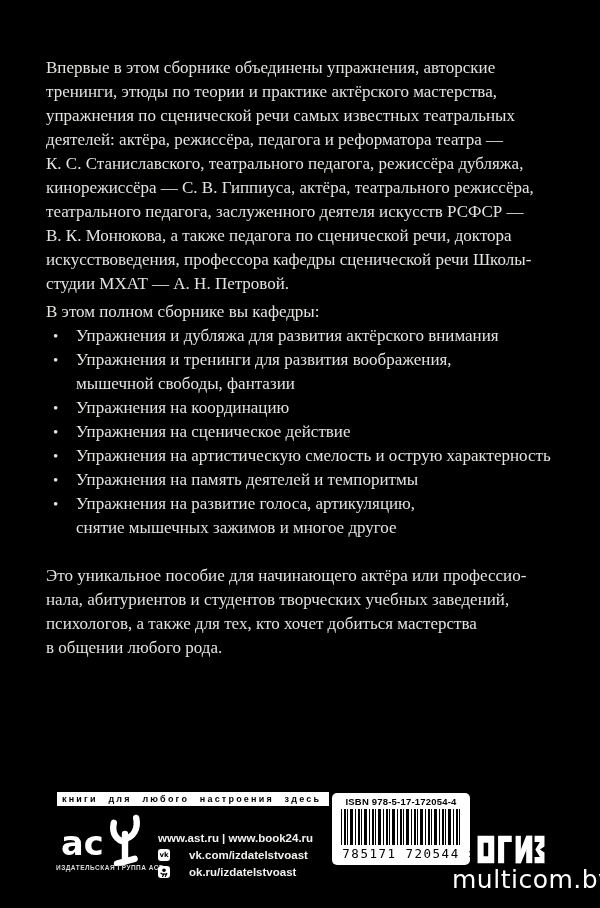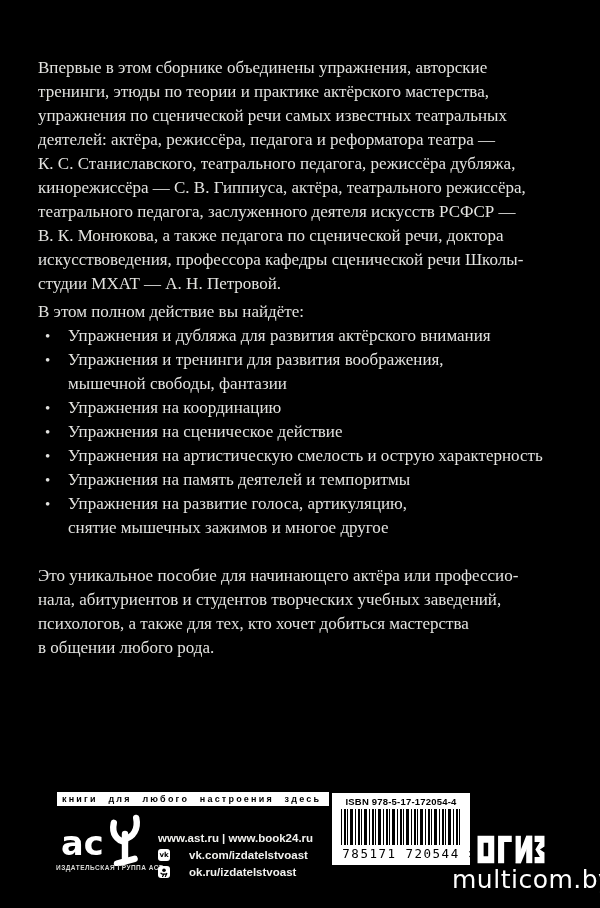--- a/index.html
+++ b/index.html
@@ -7,21 +7,21 @@
     width:600px;height:908px;
     background:#000;
     font-family:"Liberation Serif", serif;
     overflow:hidden;
     position:relative;
   }
   .page{position:absolute;inset:0;background:#000;color:#e3e3e0;}
 
   
   .main{
-    position:absolute;top:56px;left:38px;width:535px;
+    position:absolute;top:56px;left:46px;width:535px;
     font-size:17px;line-height:24px;color:#e3e3e0;
   }
   .para{white-space:pre-line;margin:0;}
   .list-intro{margin:4px 0 0 0;}
   ul.blist{list-style:none;margin:0;padding:0;}
   ul.blist li{position:relative;padding-left:30px;}
   ul.blist .dot{position:absolute;left:7px;top:0;font-size:15px;}
   ul.blist .btext{white-space:pre-line;}
   .para2{margin-top:24px;}
 
@@ -49,21 +49,21 @@
   .links .www{font-size:11.5px;font-weight:bold;white-space:nowrap;}
   .links .soc{display:flex;align-items:center;gap:19px;margin-top:5px;font-size:11.5px;font-weight:600;white-space:nowrap;}
   .soc-icon{
     width:12px;height:12px;background:#fff;border-radius:3px;
     display:flex;align-items:center;justify-content:center;flex:0 0 auto;
   }
   .soc-icon span{color:#000;font-size:7px;font-weight:bold;font-family:"DejaVu Sans", sans-serif;line-height:1;}
 
   .barcode-box{
     position:absolute;left:332px;top:5px;width:138px;height:72px;
-    background:#fff;border-radius:0;color:#000;
+    background:#fff;border-radius:5px;color:#000;
     display:flex;flex-direction:column;align-items:center;
     font-family:"Liberation Sans", sans-serif;
   }
   .isbn-label{font-size:9.5px;font-weight:bold;margin-top:3px;letter-spacing:0.2px;}
   .bars{
     width:120px;height:36px;margin-top:2px;
     background:
       repeating-linear-gradient(90deg,
         #000 0 1px, #fff 1px 3px,
         #000 3px 5px, #fff 5px 6px,
@@ -91,21 +91,21 @@
     <p class="para">Впервые в этом сборнике объединены упражнения, авторские
 тренинги, этюды по теории и практике актёрского мастерства,
 упражнения по сценической речи самых известных театральных
 деятелей: актёра, режиссёра, педагога и реформатора театра —
 К. С. Станиславского, театрального педагога, режиссёра дубляжа,
 кинорежиссёра — С. В. Гиппиуса, актёра, театрального режиссёра,
 театрального педагога, заслуженного деятеля искусств РСФСР —
 В. К. Монюкова, а также педагога по сценической речи, доктора
 искусствоведения, профессора кафедры сценической речи Школы-
 студии МХАТ — А. Н. Петровой.</p>
-    <p class="para list-intro">В этом полном действие вы найдёте:</p>
+    <p class="para list-intro">В этом полном сборнике вы кафедры:</p>
     <ul class="blist">
 
     <li>
           <span class="dot">•</span>
           <span class="btext">Упражнения и дубляжа для развития актёрского внимания</span>
         </li>
         <li>
           <span class="dot">•</span>
           <span class="btext">Упражнения и тренинги для развития воображения,
 мышечной свободы, фантазии</span>

